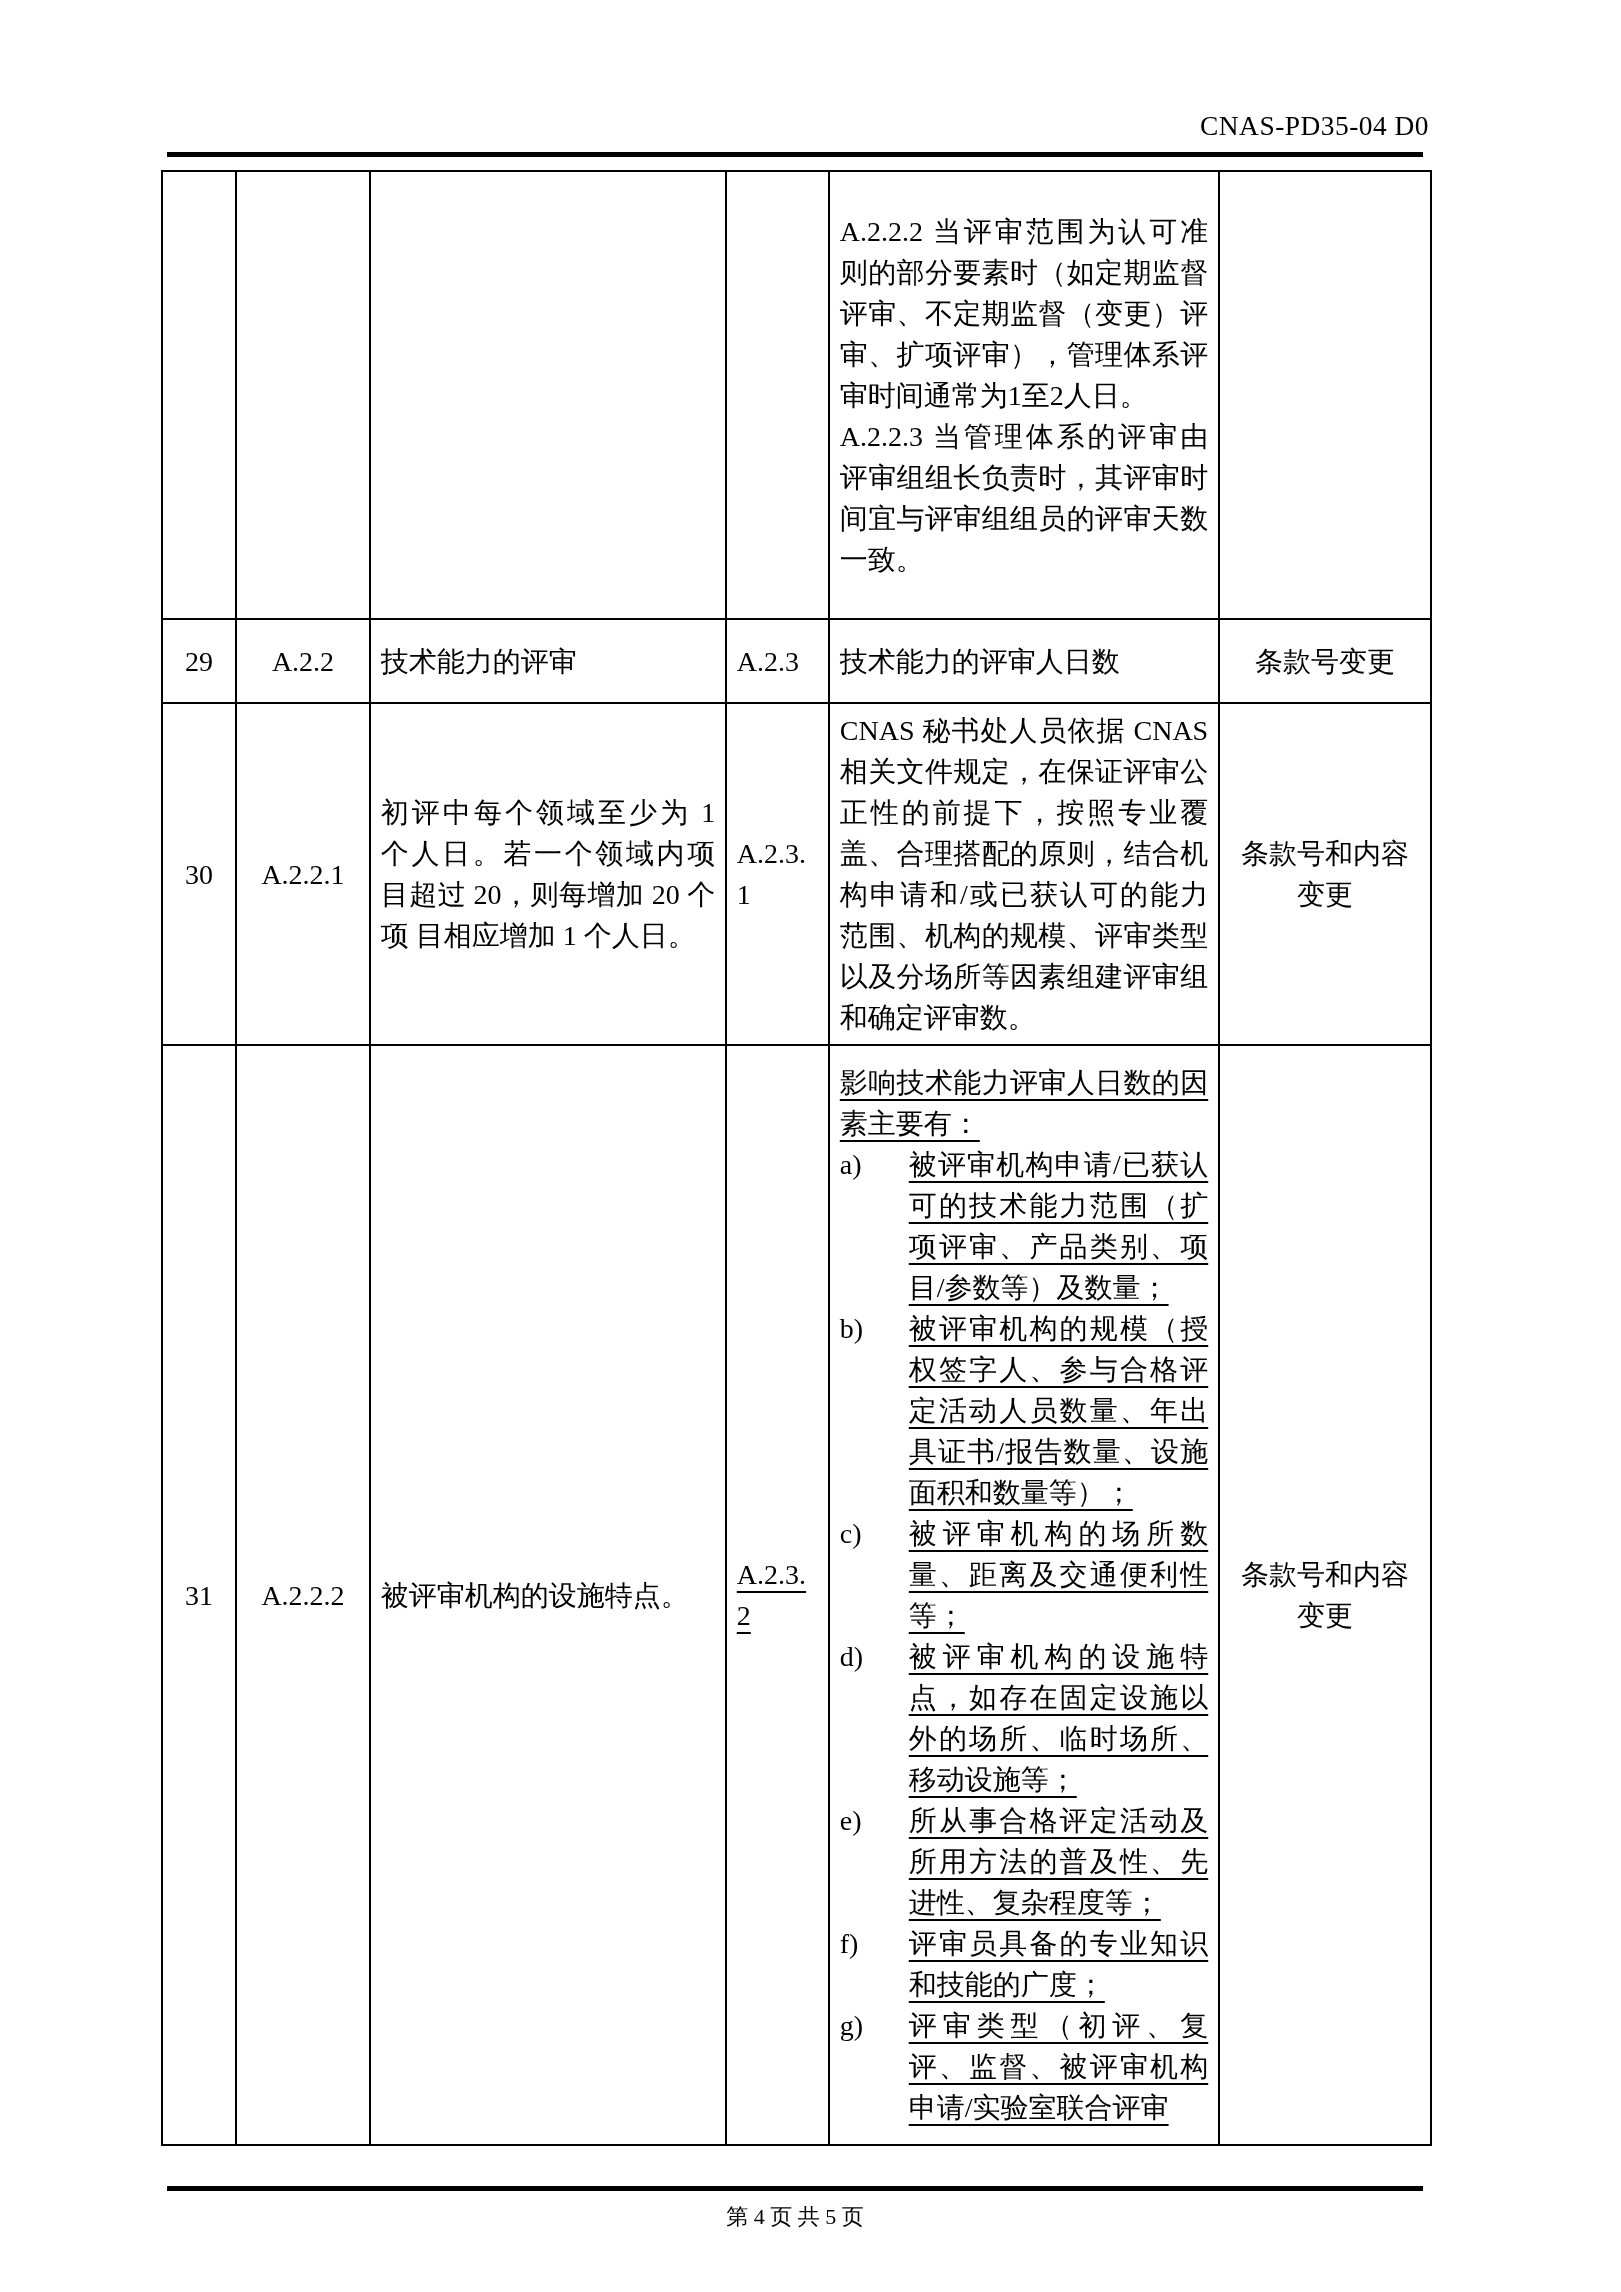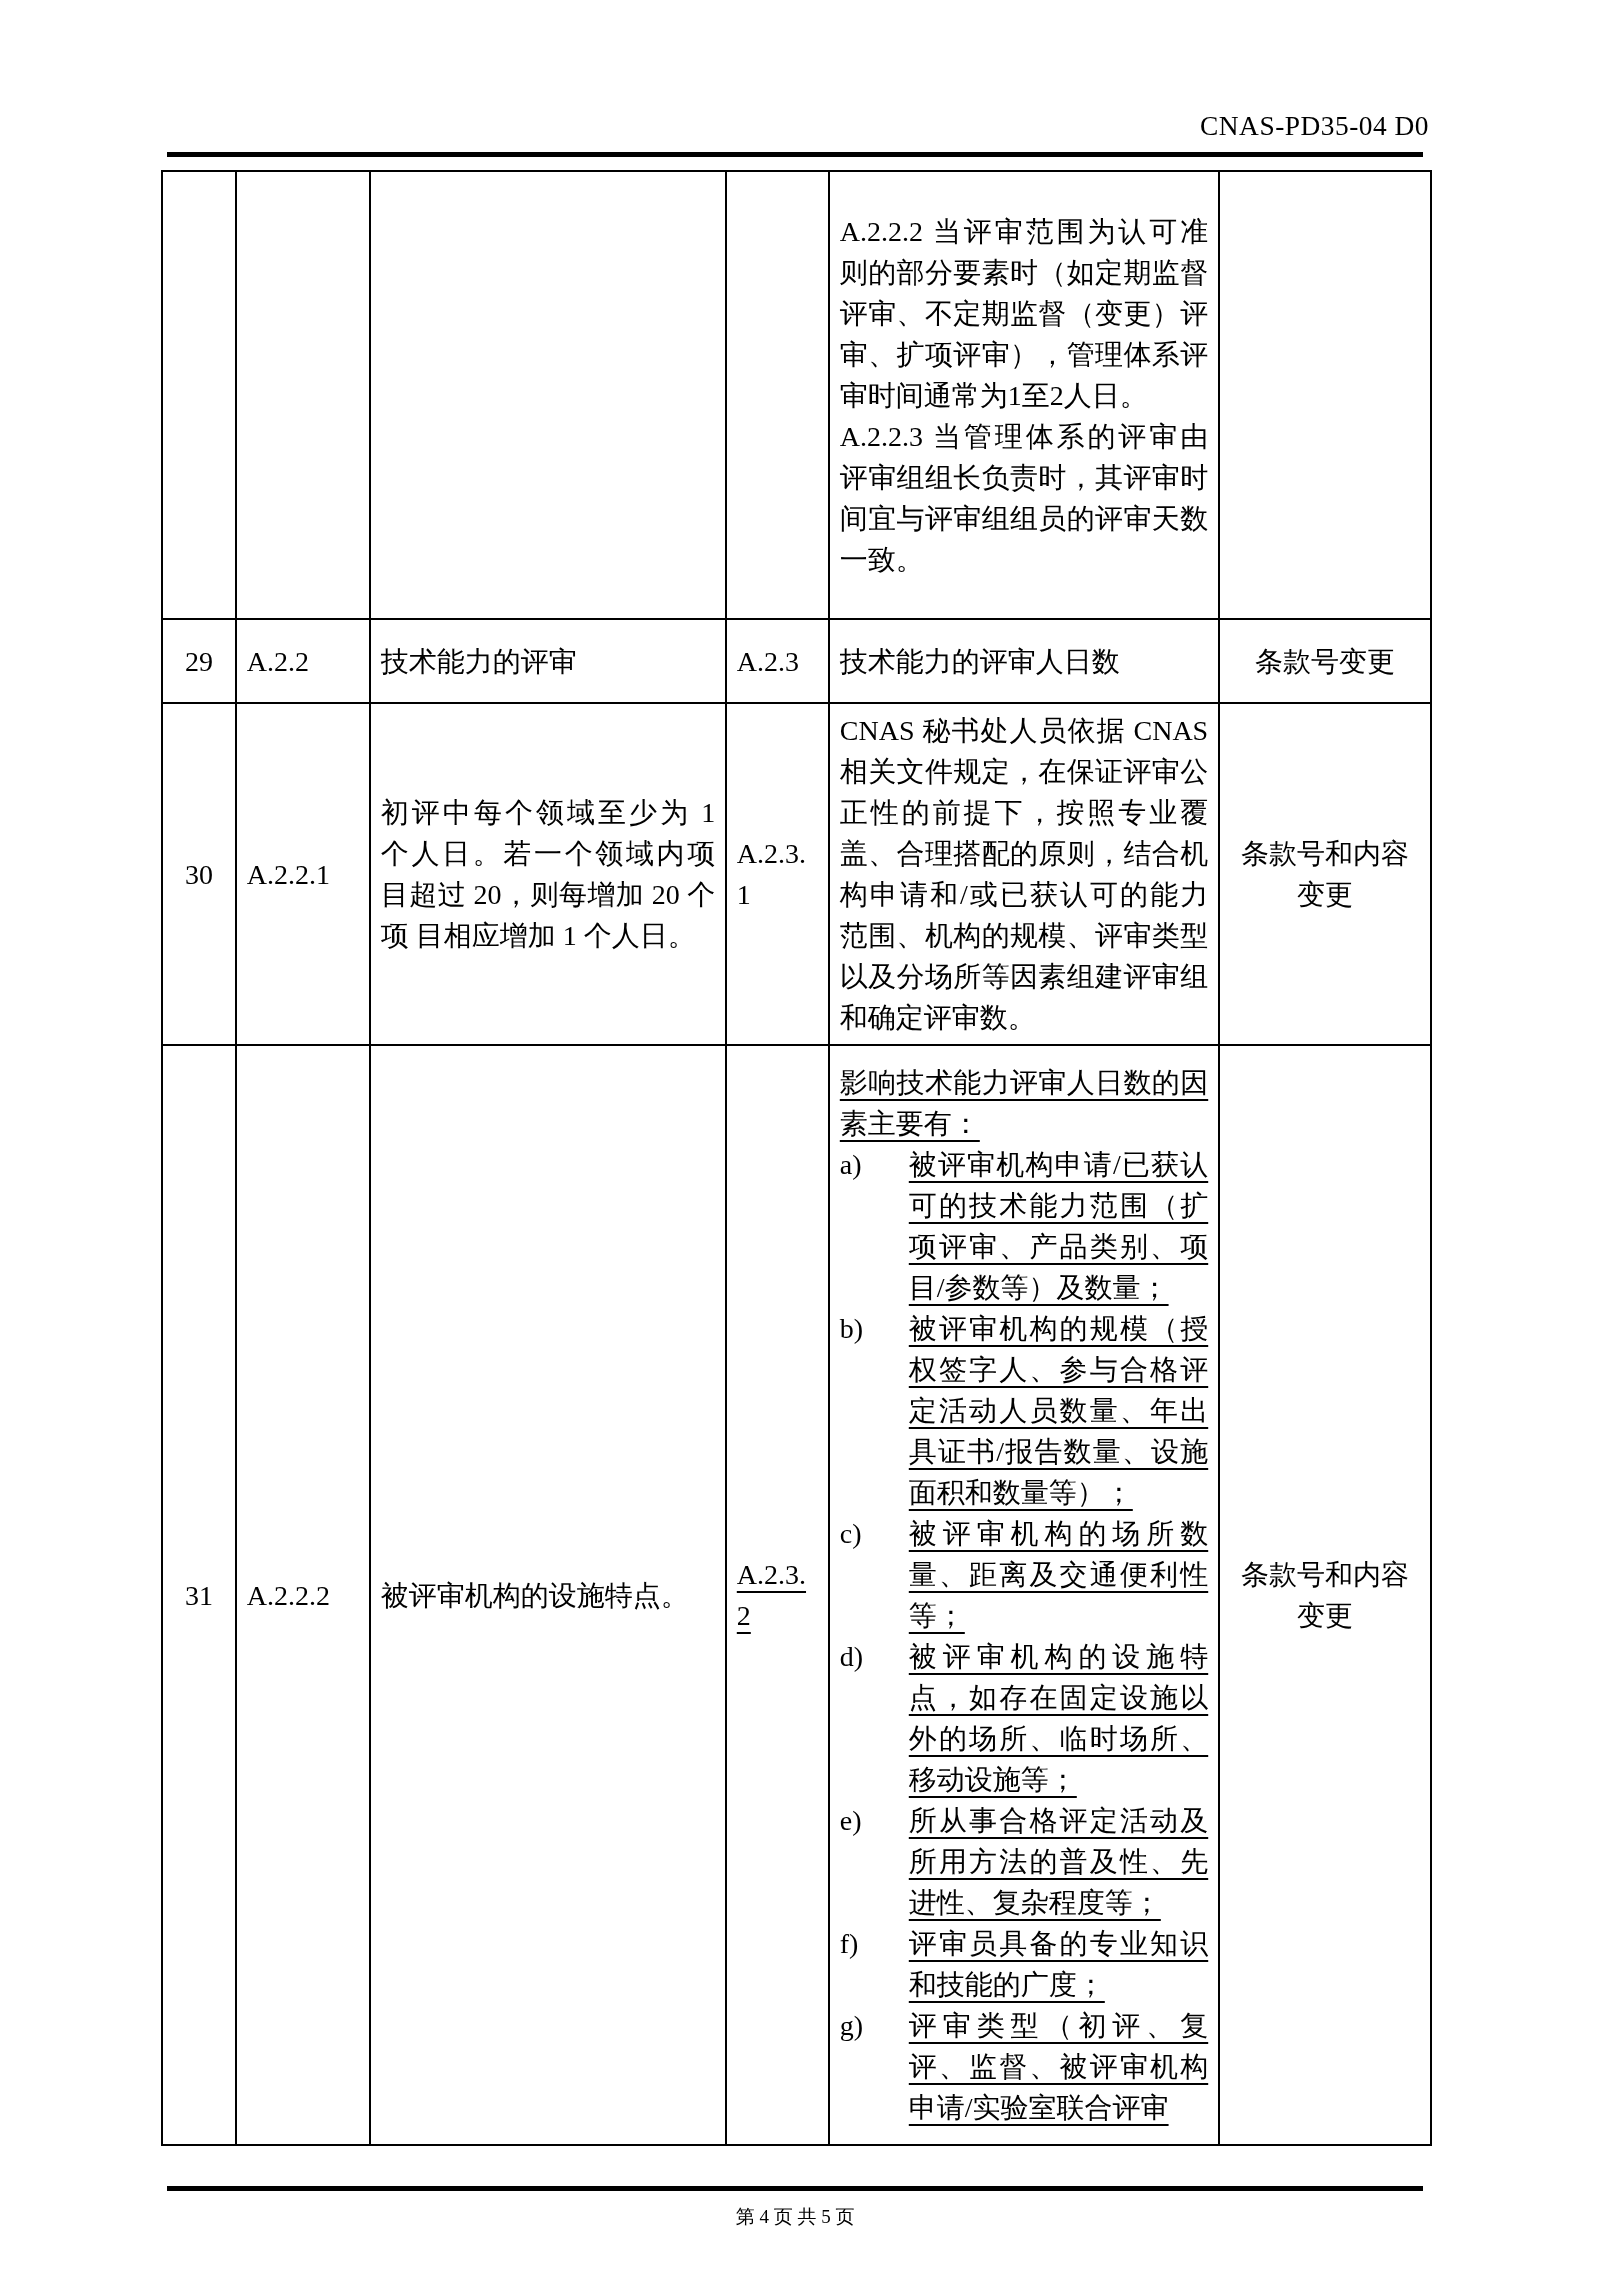--- a/index.html
+++ b/index.html
@@ -45,21 +45,21 @@
     padding: 5.9px 9.8px;
     vertical-align: middle;
     word-wrap: break-word;
   }
   tr.row-cont { height: 448px; border-radius: 15px; }
   tr.row-29   { height: 84px;  }
   tr.row-30   { height: 318px; }
   tr.row-31   { height: 1100px;}
 
   td.c-no   { text-align: center; }
-  td.c-oldno{ text-align: left; padding-left: 12.7px; margin-left: 16px; }
+  td.c-oldno{ text-align: center; padding-left: 12.7px; margin-left: 16px; }
   td.c-old  { vertical-align: top; text-align: justify; }
   tr.row-29 td.c-old { vertical-align: middle; margin-top: 48px; }
   tr.row-31 td.c-old { vertical-align: middle; }
   td.c-newno{ padding-left: 11.8px; padding-right: 11.8px; word-break: break-all; }
   td.c-new  { vertical-align: top; text-align: justify; padding-right: 11.8px; }
   tr.row-29 td.c-new { vertical-align: middle; }
   td.c-chg  { text-align: center; }
 
   p.para { margin: 0; }
 
@@ -73,21 +73,21 @@
   .li .li-text { flex: 1 1 auto; text-align: justify; }
 
   .f-rule {
     margin: 40px 5.9px 0 5.9px;
     height: 4.9px;
     background: #000000;
   }
   .f-text {
     margin-top: 8.8px;
     text-align: center;
-    font-size: 19px;
+    font-size: 22px;
     line-height: 33px;
   }
 </style>
 </head>
 <body>
 
 <div class="content">
 
   <div class="doc-code">CNAS-PD35-04 D0</div>
   <div class="h-rule"></div>

